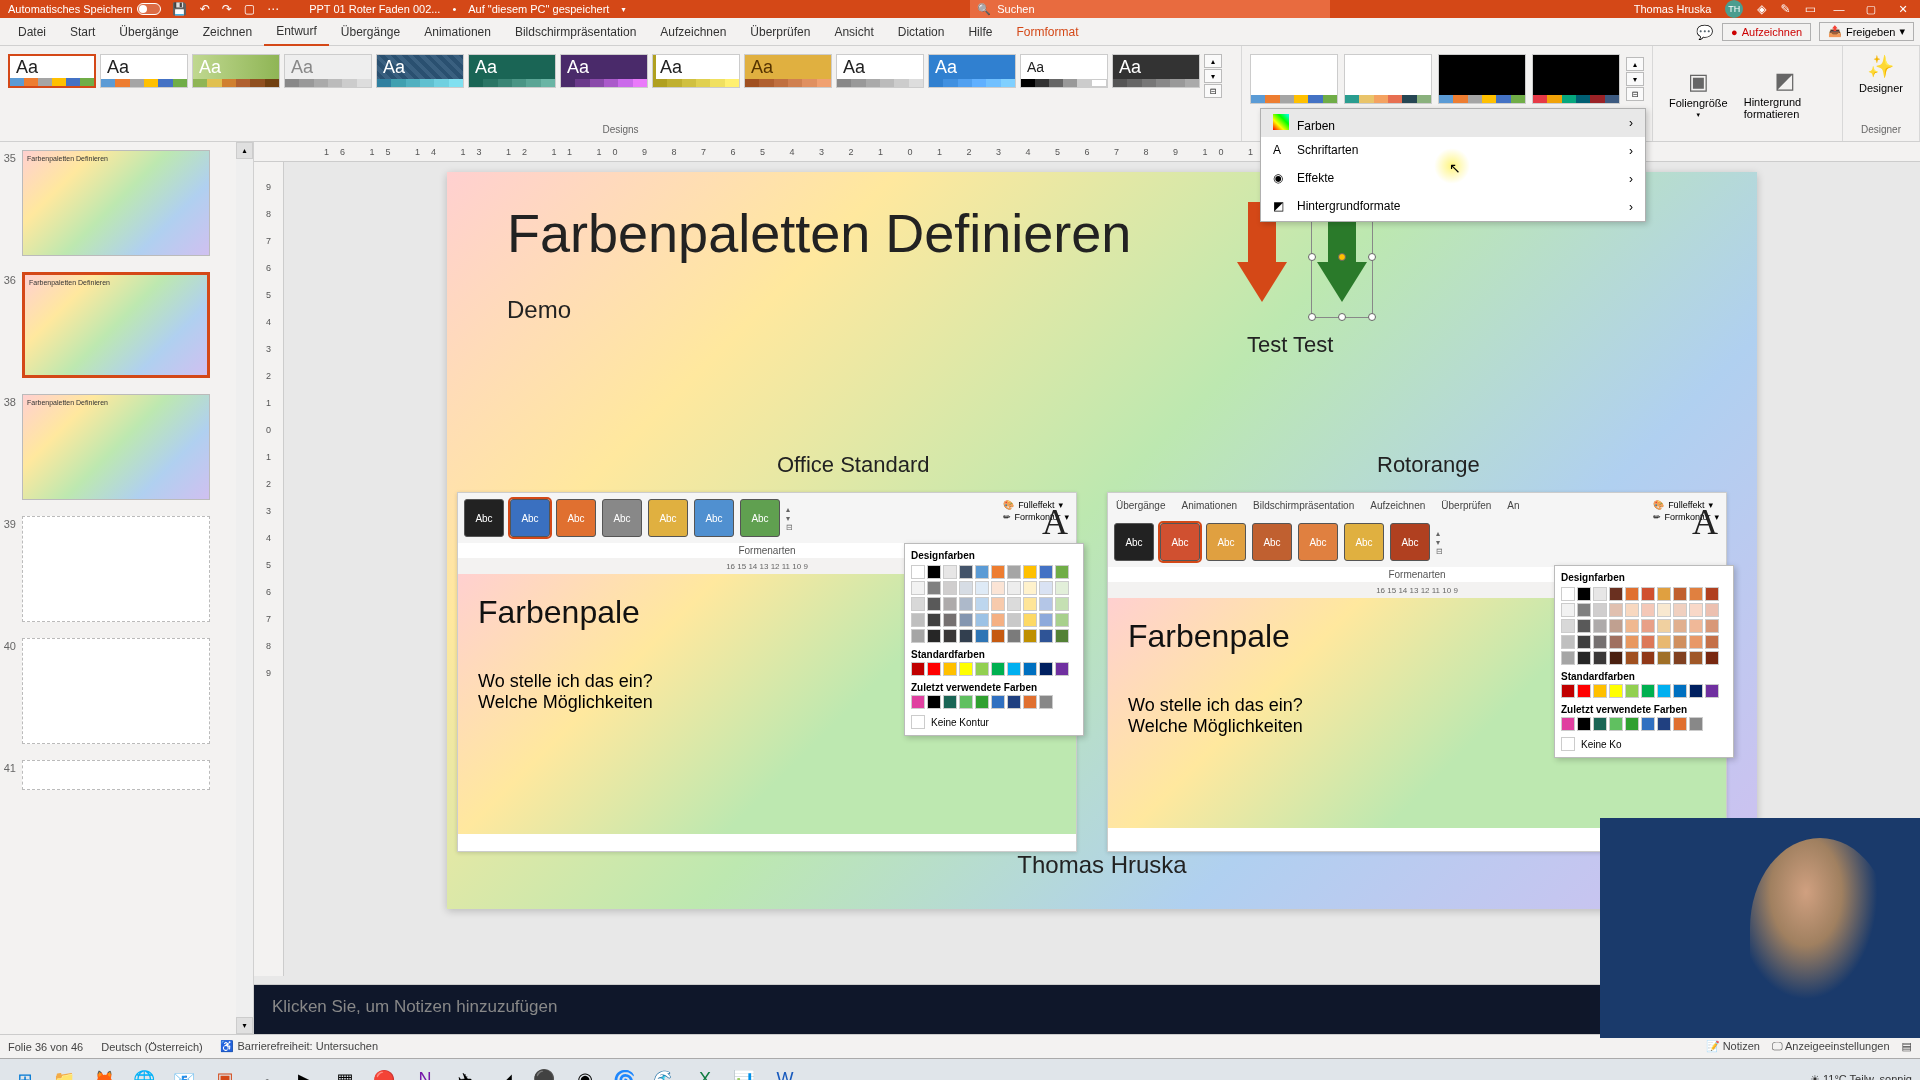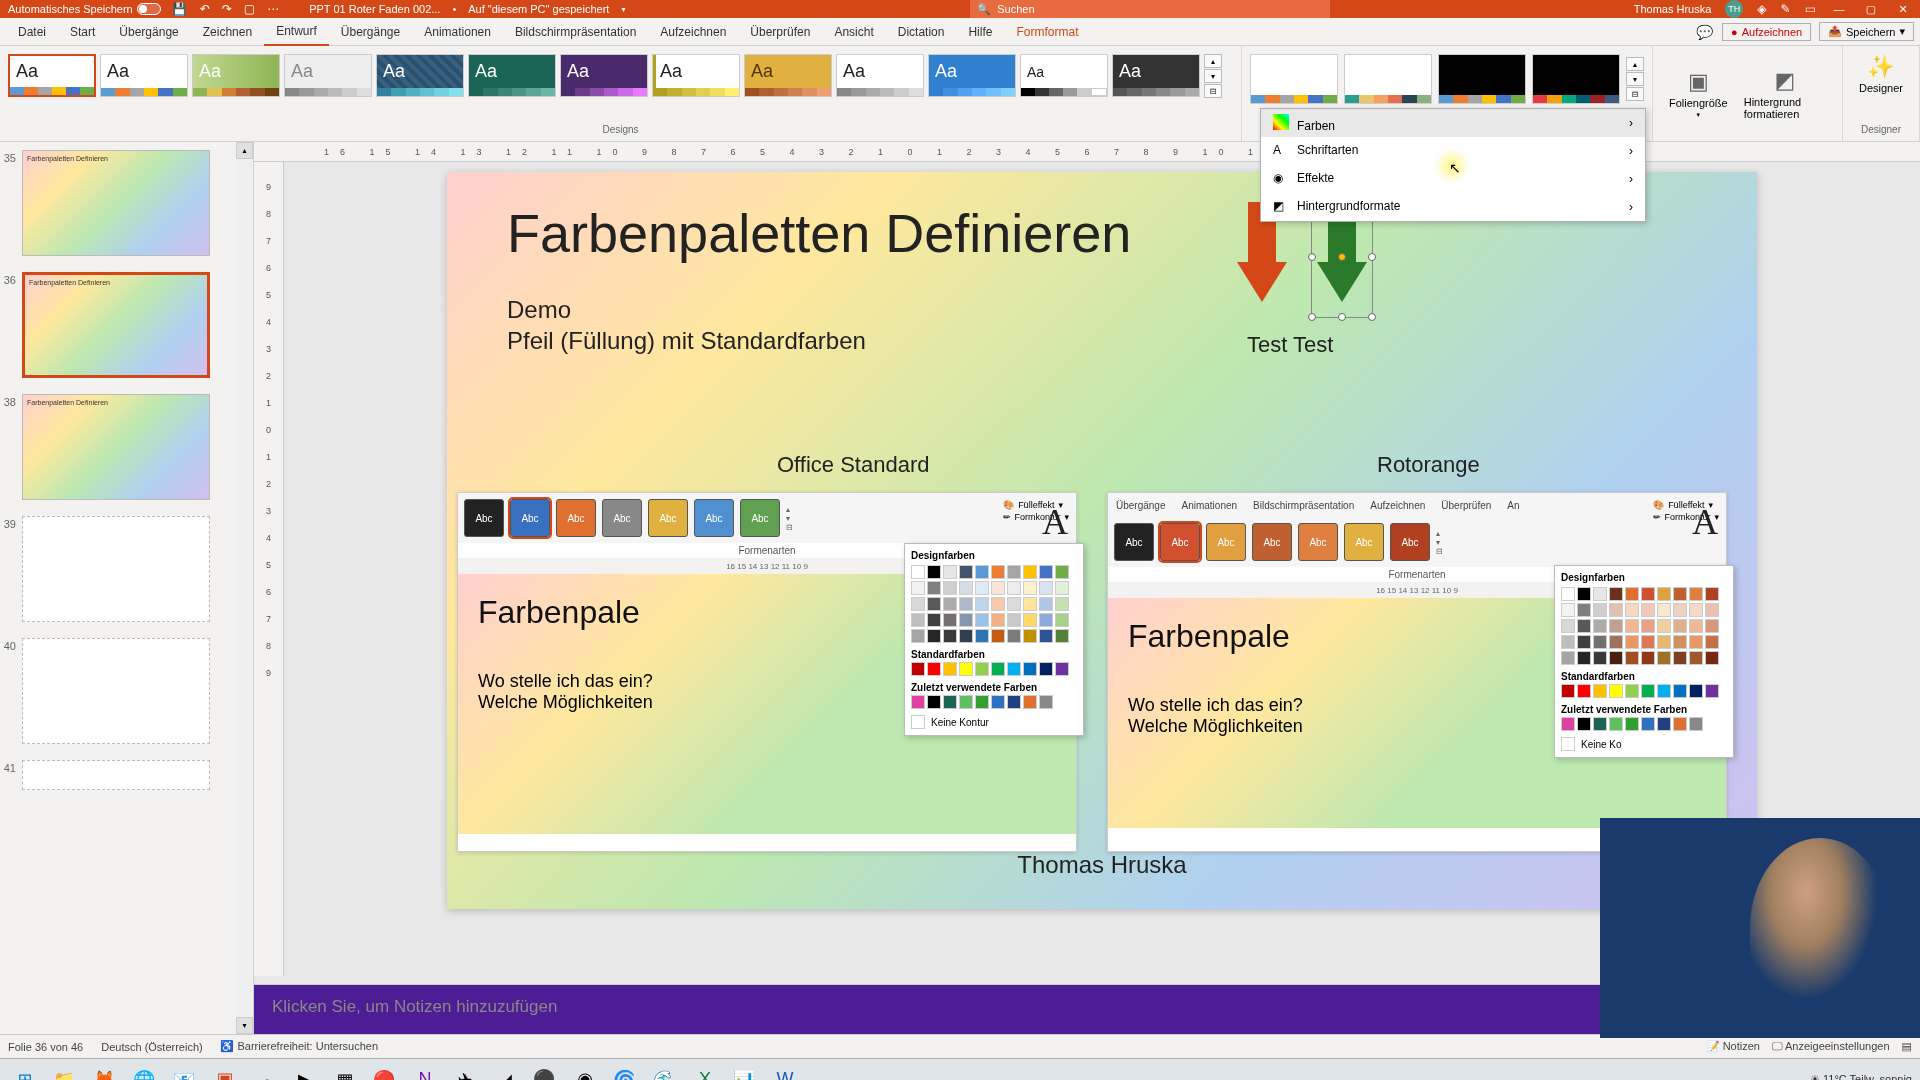--- a/index.html
+++ b/index.html
@@ -19,21 +19,21 @@
 .rtab{padding:0 12px;height:28px;display:flex;align-items:center;cursor:pointer;color:#333;}
 .rtab.active{border-bottom:2px solid #d44817;color:#333;font-weight:400;}
 .rtab.context{color:#d44817;}
 .rt-right{display:flex;gap:8px;align-items:center;}
 .rt-btn{padding:2px 8px;border:1px solid #b0b0b0;font-size:11px;cursor:pointer;display:flex;align-items:center;gap:4px;}
 .rt-rec{color:#c00;}
 .ribbon{height:96px;background:#f3f2f1;border-bottom:1px solid #d0d0d0;display:flex;position:relative;}
 .rib-group{border-right:1px solid #d8d8d8;padding:4px 8px;display:flex;flex-direction:column;justify-content:space-between;height:100%;}
 .rib-group-label{font-size:10px;color:#666;text-align:center;padding-bottom:2px;}
 .designs-row{display:flex;gap:4px;padding-top:4px;}
-.design-thumb{width:88px;height:43px;border:1px solid #ccc;background:#fff;display:flex;flex-direction:column;cursor:pointer;position:relative;}
+.design-thumb{width:88px;height:34px;border:1px solid #ccc;background:#fff;display:flex;flex-direction:column;cursor:pointer;position:relative;}
 .design-thumb.sel{border:2px solid #d44817;}
 .dt-top{flex:1;display:flex;align-items:center;justify-content:flex-start;padding-left:6px;font-size:18px;color:#222;}
 .dt-bottom{height:8px;display:flex;}
 .dt-bottom span{flex:1;}
 .variants-row{display:flex;gap:6px;padding-top:4px;}
 .variant-thumb{width:88px;height:50px;border:1px solid #ccc;background:#fff;cursor:pointer;display:flex;flex-direction:column;}
 .variant-thumb.dark{background:#000;}
 .vt-top{flex:1;}
 .vt-bottom{height:8px;display:flex;}
 .vt-bottom span{flex:1;}
@@ -83,21 +83,21 @@
 .mini-ruler{height:16px;background:#f3f2f1;font-size:8px;display:flex;align-items:center;justify-content:space-around;color:#666;}
 .mini-slide{background:linear-gradient(135deg,#ffd0d0 0%,#ffe89e 30%,#bde8b0 60%);padding:20px;position:relative;}
 .mini-slide h2{font-size:32px;font-weight:400;color:#111;}
 .mini-popup{position:absolute;background:#fff;border:1px solid #bbb;box-shadow:2px 2px 6px rgba(0,0,0,0.2);padding:6px;font-size:10px;}
 .color-row{display:flex;gap:2px;margin:2px 0;}
 .color-sw{width:14px;height:14px;border:1px solid #ccc;}
 .mini-A{font-size:36px;font-family:Georgia,serif;position:absolute;right:8px;top:8px;color:#222;}
 .mini-right{position:absolute;right:6px;top:6px;font-size:9px;}
 .mini-right div{display:flex;align-items:center;gap:4px;padding:1px;}
 .author{position:absolute;bottom:30px;left:50%;transform:translateX(-50%);font-size:24px;color:#222;}
-.notes{height:50px;border-top:1px solid #ccc;padding:12px 18px;color:#888;font-size:17px;background:#4c1d95;}
+.notes{height:50px;border-top:1px solid #ccc;padding:12px 18px;color:#888;font-size:17px;background:#0f172a;}
 .statusbar{height:24px;background:#f3f2f1;border-top:1px solid #ccc;display:flex;align-items:center;justify-content:space-between;padding:0 8px;font-size:11px;color:#444;}
 .sb-left{display:flex;gap:18px;align-items:center;}
 .sb-right{display:flex;gap:12px;align-items:center;}
 .taskbar{height:42px;background:#e0e5ea;border-top:1px solid #aaa;display:flex;align-items:center;justify-content:space-between;padding:0 8px;}
 .tb-apps{display:flex;gap:6px;}
 .tb-app{width:34px;height:34px;display:flex;align-items:center;justify-content:center;font-size:18px;cursor:pointer;}
 .tb-app.active{border-bottom:2px solid #0078d4;}
 .tb-sys{display:flex;align-items:center;gap:10px;font-size:11px;color:#333;}
 .webcam{position:absolute;bottom:42px;right:0;width:320px;height:220px;background:#1a3a6b;z-index:50;}
 .webcam-person{position:absolute;right:30px;top:20px;width:140px;height:180px;background:radial-gradient(ellipse at 40% 30%,#d0a080 0%,#a08060 30%,#1a3a6b 60%);border-radius:50% 50% 20% 20%;}
@@ -156,21 +156,21 @@
     <div class="rtab context">Formformat</div>
   </div>
   <div class="rt-right">
     <span style="font-size:14px">💬</span>
     <div class="rt-btn rt-rec">
         <span>●</span>
         <span>Aufzeichnen</span>
       </div>
     <div class="rt-btn">
         <span>📤</span>
-        <span>Speichern</span>
+        <span>Freigeben</span>
         <span>▾</span>
       </div>
   </div>
 </div>
 
 <div class="ribbon">
   <div class="rib-group" style="flex:0 0 1242px">
     <div class="designs-row">
       <div class="design-thumb sel">
           <div class="dt-top">Aa</div>
@@ -472,21 +472,20 @@
           <span>6</span>
           <span>7</span>
           <span>8</span>
           <span>9</span>
       </div>
       <div class="slide-wrap">
         <div class="slide">
           <h1>Farbenpaletten Definieren</h1>
           <div class="slide-demo">
             <div>Demo</div>
-            <div>Pfeil (Füllung) mit Standardfarben</div>
           </div>
           <div class="arrow-shape orange">
             <div class="arrow-body" style="background:#d44817"></div>
             <div class="arrow-head" style="border-top-color:#d44817"></div>
           </div>
           <div class="arrow-shape green">
             <div class="arrow-body" style="background:#2a7a2a"></div>
             <div class="arrow-head" style="border-top-color:#2a7a2a"></div>
             <div class="sel-handles">
               <div class="sel-handle" style="top:-4px;left:-4px"></div>

